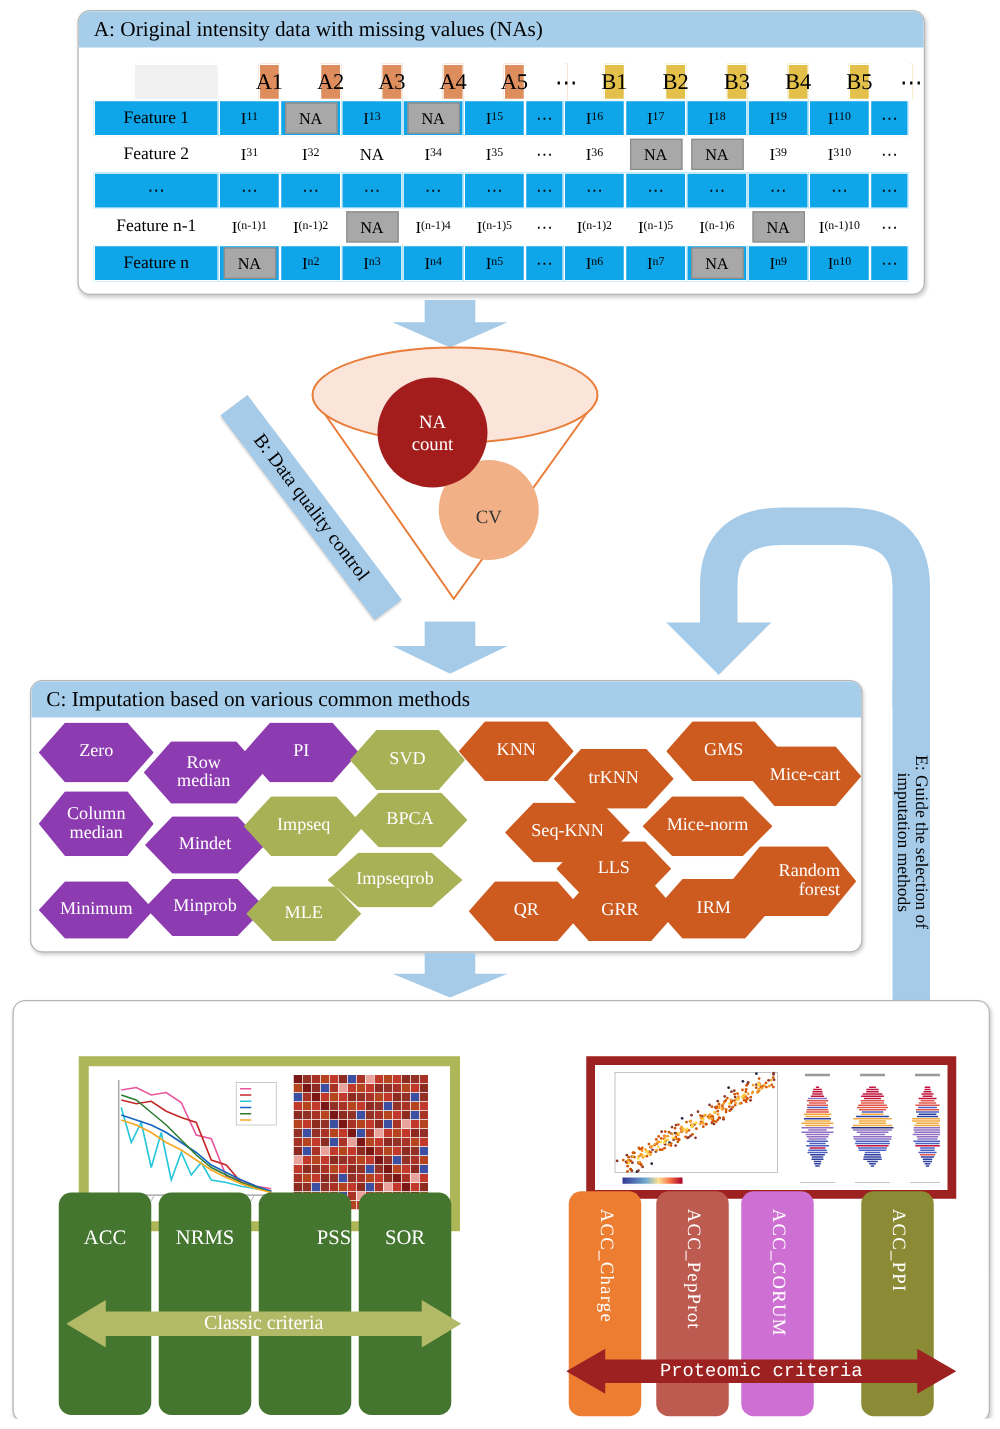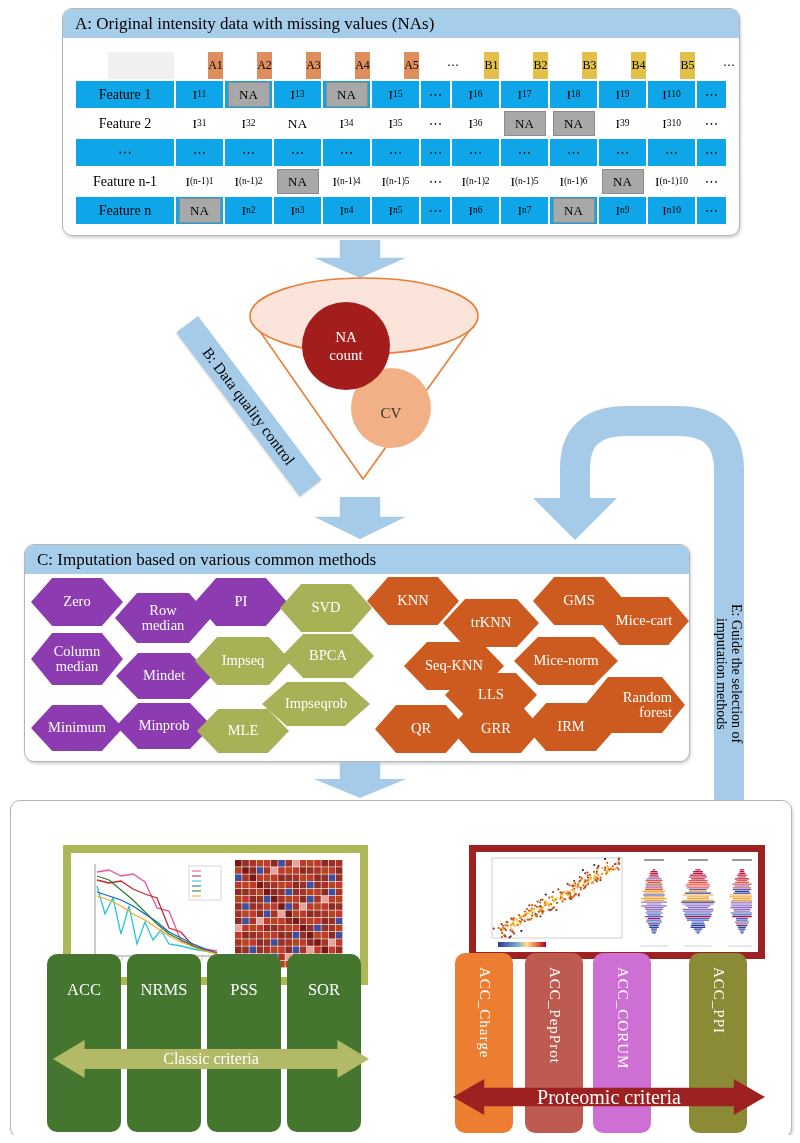--- a/index.html
+++ b/index.html
@@ -14,21 +14,21 @@
                 padding-left:12px;font-size:17px;}
   #panel-a{left:62px;top:8px;width:676px;height:226px;}
   #panel-c{left:24px;top:544px;width:664px;height:216px;}
   #panel-d{left:10px;top:800px;width:780px;height:336px;}
 
   
   #na-table{position:absolute;left:12px;top:42px;display:grid;
             grid-template-columns:100px repeat(5,49px) 31px repeat(5,49px) 31px;
             grid-auto-rows:29px;font-size:13.5px;}
   .tcell{display:flex;align-items:center;justify-content:center;border:1px solid #fff;box-sizing:border-box;}
-  .th{font-size:12px;margin-left:32px;}
+  .th{font-size:18px;margin-left:32px;}
   .th.ha{background:var(--c-ha,#DE8D5C);}
   .th.hb{background:var(--c-hb,#E2C04A);}
   .th.corner{background:#F0F0F0;}
   .stripe{background:#0ea5e9;}
   .rowlabel{font-size:14px;}
   .na-chip{display:flex;align-items:center;justify-content:center;width:40px;height:23px;
            background:var(--c-na,#A8A8A8);border:1px solid #8c8c8c;font-size:13px;}
   sub{font-size:9.5px;line-height:1;}
 
   
@@ -61,21 +61,21 @@
   #frame-proteomic{left:458px;top:44px;width:282px;height:100px;border:7px solid var(--c-red,#9E2121);}
   .pillar-g{position:absolute;top:153px;width:74px;height:178px;background:var(--c-green,#45762F);
             border-radius:10px;color:#fff;text-align:center;padding-top:26px;box-sizing:border-box;
             font-size:16.5px;z-index:1;}
   .pillar-p{position:absolute;top:152px;width:58px;height:180px;border-radius:10px;display:flex;
             justify-content:center;align-items:flex-start;padding-top:14px;box-sizing:border-box;z-index:1;}
   .vtext{writing-mode:vertical-rl;color:#fff;font-size:15px;letter-spacing:1px;}
   .double-arrow{position:absolute;display:flex;align-items:center;justify-content:center;color:#fff;z-index:3;
       clip-path:polygon(0 50%,10% 0,10% 24%,90% 24%,90% 0,100% 50%,90% 100%,90% 76%,10% 76%,10% 100%);}
   #classic-arrow{left:42px;top:239px;width:316px;height:38px;background:var(--c-classic-arrow,#B2BA67);font-size:16px;}
-  #proteomic-arrow{left:442px;top:278px;width:312px;height:36px;background:var(--c-red,#9E2121);font-size:20px;}
+  #proteomic-arrow{left:442px;top:278px;width:312px;height:36px;background:var(--c-red,#9E2121);font-size:15px;font-family:Liberation Mono, monospace;}
   .thumb{position:absolute;}
 </style>
 </head>
 <body>
 
 <div class="stage">
 
   <div class="panel" id="panel-a">
     <div class="panel-header">
       <span>A: Original intensity data with missing values (NAs)</span>
@@ -934,21 +934,21 @@
           <line x1="112.0" y1="85.99999999999993" x2="112.0" y2="85.99999999999993" stroke="#F2A93B" stroke-width="1.2"></line>
           <line x1="112.0" y1="87.79999999999993" x2="112.0" y2="87.79999999999993" stroke="#27337A" stroke-width="1.2"></line>
           <line x1="112.0" y1="89.59999999999992" x2="112.0" y2="89.59999999999992" stroke="#27337A" stroke-width="1.2"></line>
           <line x1="98" y1="92" x2="126" y2="92" stroke="#bbb" stroke-width="0.7"></line>
         </svg>
     </div>
 
     <div id="classic-pillars">
         <div class="pillar-g" style="left: 36px;">ACC</div>
         <div class="pillar-g" style="left: 116px;">NRMS</div>
-        <div class="pillar-g" style="left: 196px;">PSS</div>
+        <div class="pillar-g" style="left: 196px; text-align: right;">PSS</div>
         <div class="pillar-g" style="left: 276px;">SOR</div>
       </div>
     <div id="proteomic-pillars">
         <div class="pillar-p" style="left: 444px; background: rgb(237, 125, 49);">
           <span class="vtext">ACC_Charge</span>
         </div>
         <div class="pillar-p" style="left: 514px; background: rgb(189, 91, 80);">
           <span class="vtext">ACC_PepProt</span>
         </div>
         <div class="pillar-p" style="left: 582px; background: rgb(206, 111, 212);">

